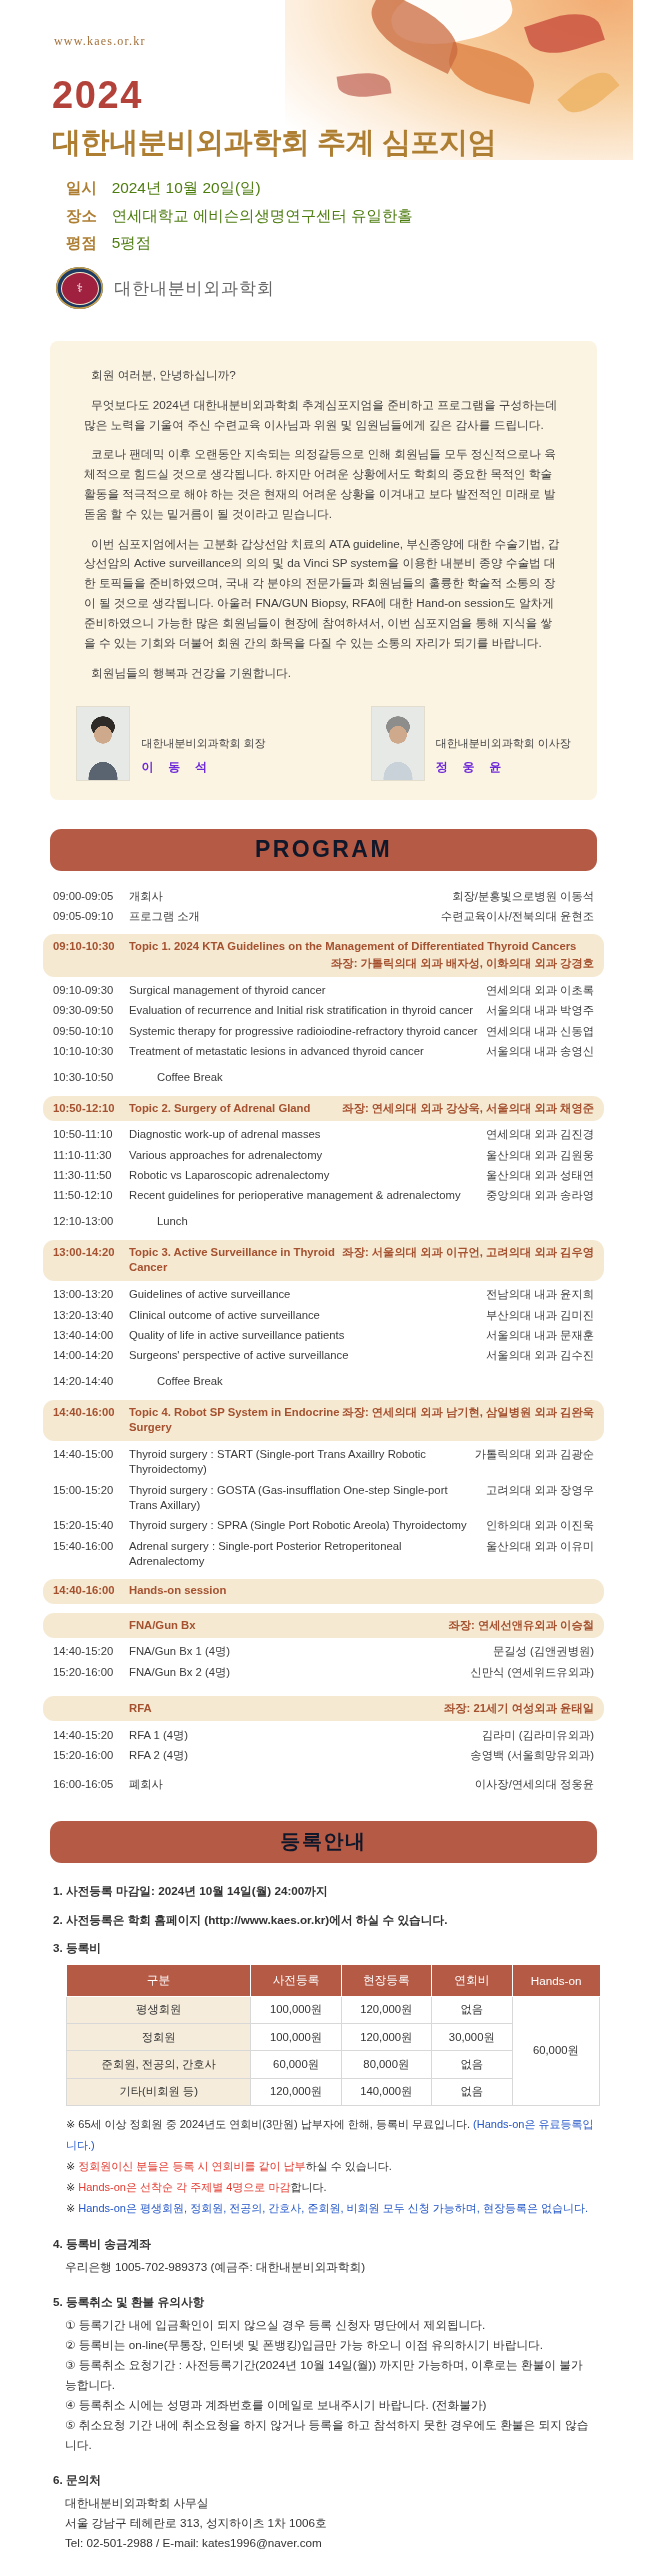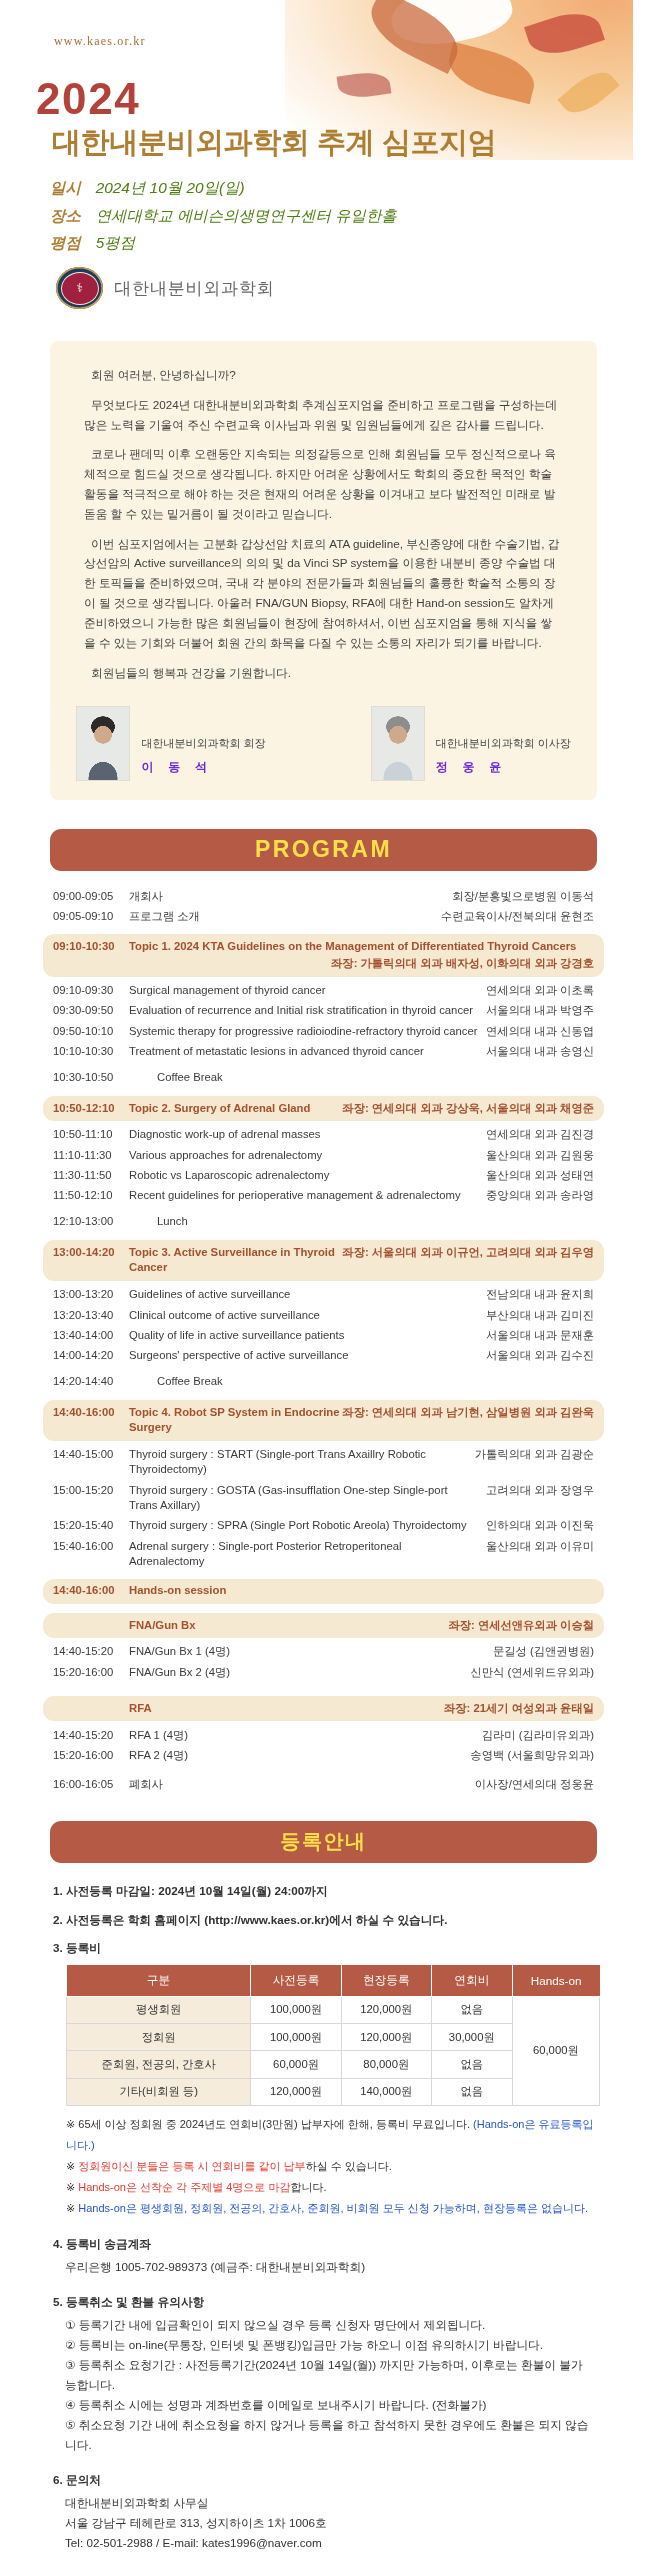--- a/index.html
+++ b/index.html
@@ -18,23 +18,23 @@
   .leaf{position:absolute;border-radius:0 60% 0 60%;opacity:.9;}
   .l1{width:73px;height:37px;background:#cd5a45;right:32px;top:14.6px;transform:rotate(-18deg);}
   .l2{width:89px;height:42px;background:#e08a4e;right:97px;top:52px;transform:rotate(14deg);}
   .l3{width:57px;height:29px;background:#edb568;right:16px;top:78px;transform:rotate(-40deg);}
   .l4{width:97px;height:47px;background:#c96a3f;right:170px;top:8px;transform:rotate(26deg);opacity:.75;}
   .l5{width:52px;height:24px;background:#b44a3e;right:243px;top:73px;transform:rotate(-8deg);opacity:.6;}
   .bird{position:absolute;width:121px;height:57px;background:#ffffff;border-radius:70% 90% 60% 80%;
     right:121px;top:-14.6px;transform:rotate(-12deg);opacity:.95;}
   .site-url{position:absolute;left:40px;top:34px;font-family:"Liberation Serif","DejaVu Serif",serif;
     font-size:12px;letter-spacing:1.2px;color:#a3713c;}
-  .title-year{position:absolute;left:22px;top:74px;font-size:44px;font-weight:bold;color:var(--red2024);letter-spacing:1.6px;}
+  .title-year{position:absolute;left:38px;top:74px;font-size:38px;font-weight:bold;color:var(--red2024);letter-spacing:1.6px;}
   .title-main{position:absolute;left:38px;top:123px;font-size:29px;font-weight:bold;color:var(--gold);letter-spacing:-0.4px;white-space:nowrap;}
-  .info-list{position:absolute;left:36px;top:178px;font-style:italic;}
+  .info-list{position:absolute;left:52px;top:178px;}
   .info-row{display:flex;align-items:baseline;margin-bottom:6.5px;}
   .info-label{font-size:15.4px;font-weight:bold;color:var(--gold);width:36px;}
   .info-value{font-size:15.4px;color:#4d7c0f;margin-left:9.7px;}
   .org{position:absolute;left:42px;top:267px;display:flex;align-items:center;}
   .logo{width:47px;height:42px;border-radius:50%;background:#1d3a63;display:flex;align-items:center;justify-content:center;
     box-shadow:inset 0 0 0 1.6px #caa24a;}
   .logo-inner{width:36px;height:31px;border-radius:50%;background:#a02040;border:1.6px solid #f2e6c8;
     display:flex;align-items:center;justify-content:center;color:#fff;font-size:12px;}
   .org-name{font-size:17px;color:#666;margin-left:11.3px;letter-spacing:0.8px;}
 
@@ -50,21 +50,21 @@
       radial-gradient(circle 9px at 50% 38%, #cfa98c 97%, transparent),
       radial-gradient(ellipse 12px 10.5px at 50% 27%, var(--hair,#2e2a28) 97%, transparent),
       #e7e9e6;}
   .photo.gray{--hair:#8d8d8b;--suit:#c9d2d8;}
   .sig-text{padding-bottom:3.2px;}
   .sig-title{font-size:11px;color:#444;margin-bottom:4px;white-space:nowrap;}
   .sig-name{font-size:12px;font-weight:bold;color:#6d28d9;letter-spacing:5.7px;}
 
   
   .section-bar{margin:29px 36px 0;background:var(--brick);border-radius:11.3px;height:42px;
-    display:flex;align-items:center;justify-content:center;color:#fde047;font-weight:bold;}
+    display:flex;align-items:center;justify-content:center;color:#0f172a;font-weight:bold;}
   .section-bar.en{font-size:23px;letter-spacing:2.4px;}
   .section-bar.ko{font-size:20px;letter-spacing:1.6px;}
 
   
   .program{margin:18px 39px 0;font-size:11.3px;color:#3c3c3c;}
   .prow{display:flex;align-items:baseline;line-height:15.4px;margin-bottom:4.9px;}
   .prow .time{flex:0 0 76px;}
   .prow .title{flex:1 1 auto;padding-right:8px;}
   .prow .who{flex:0 0 auto;white-space:nowrap;text-align:right;}
   .break-row{margin:10.5px 0 10.5px;gap:28px;}

